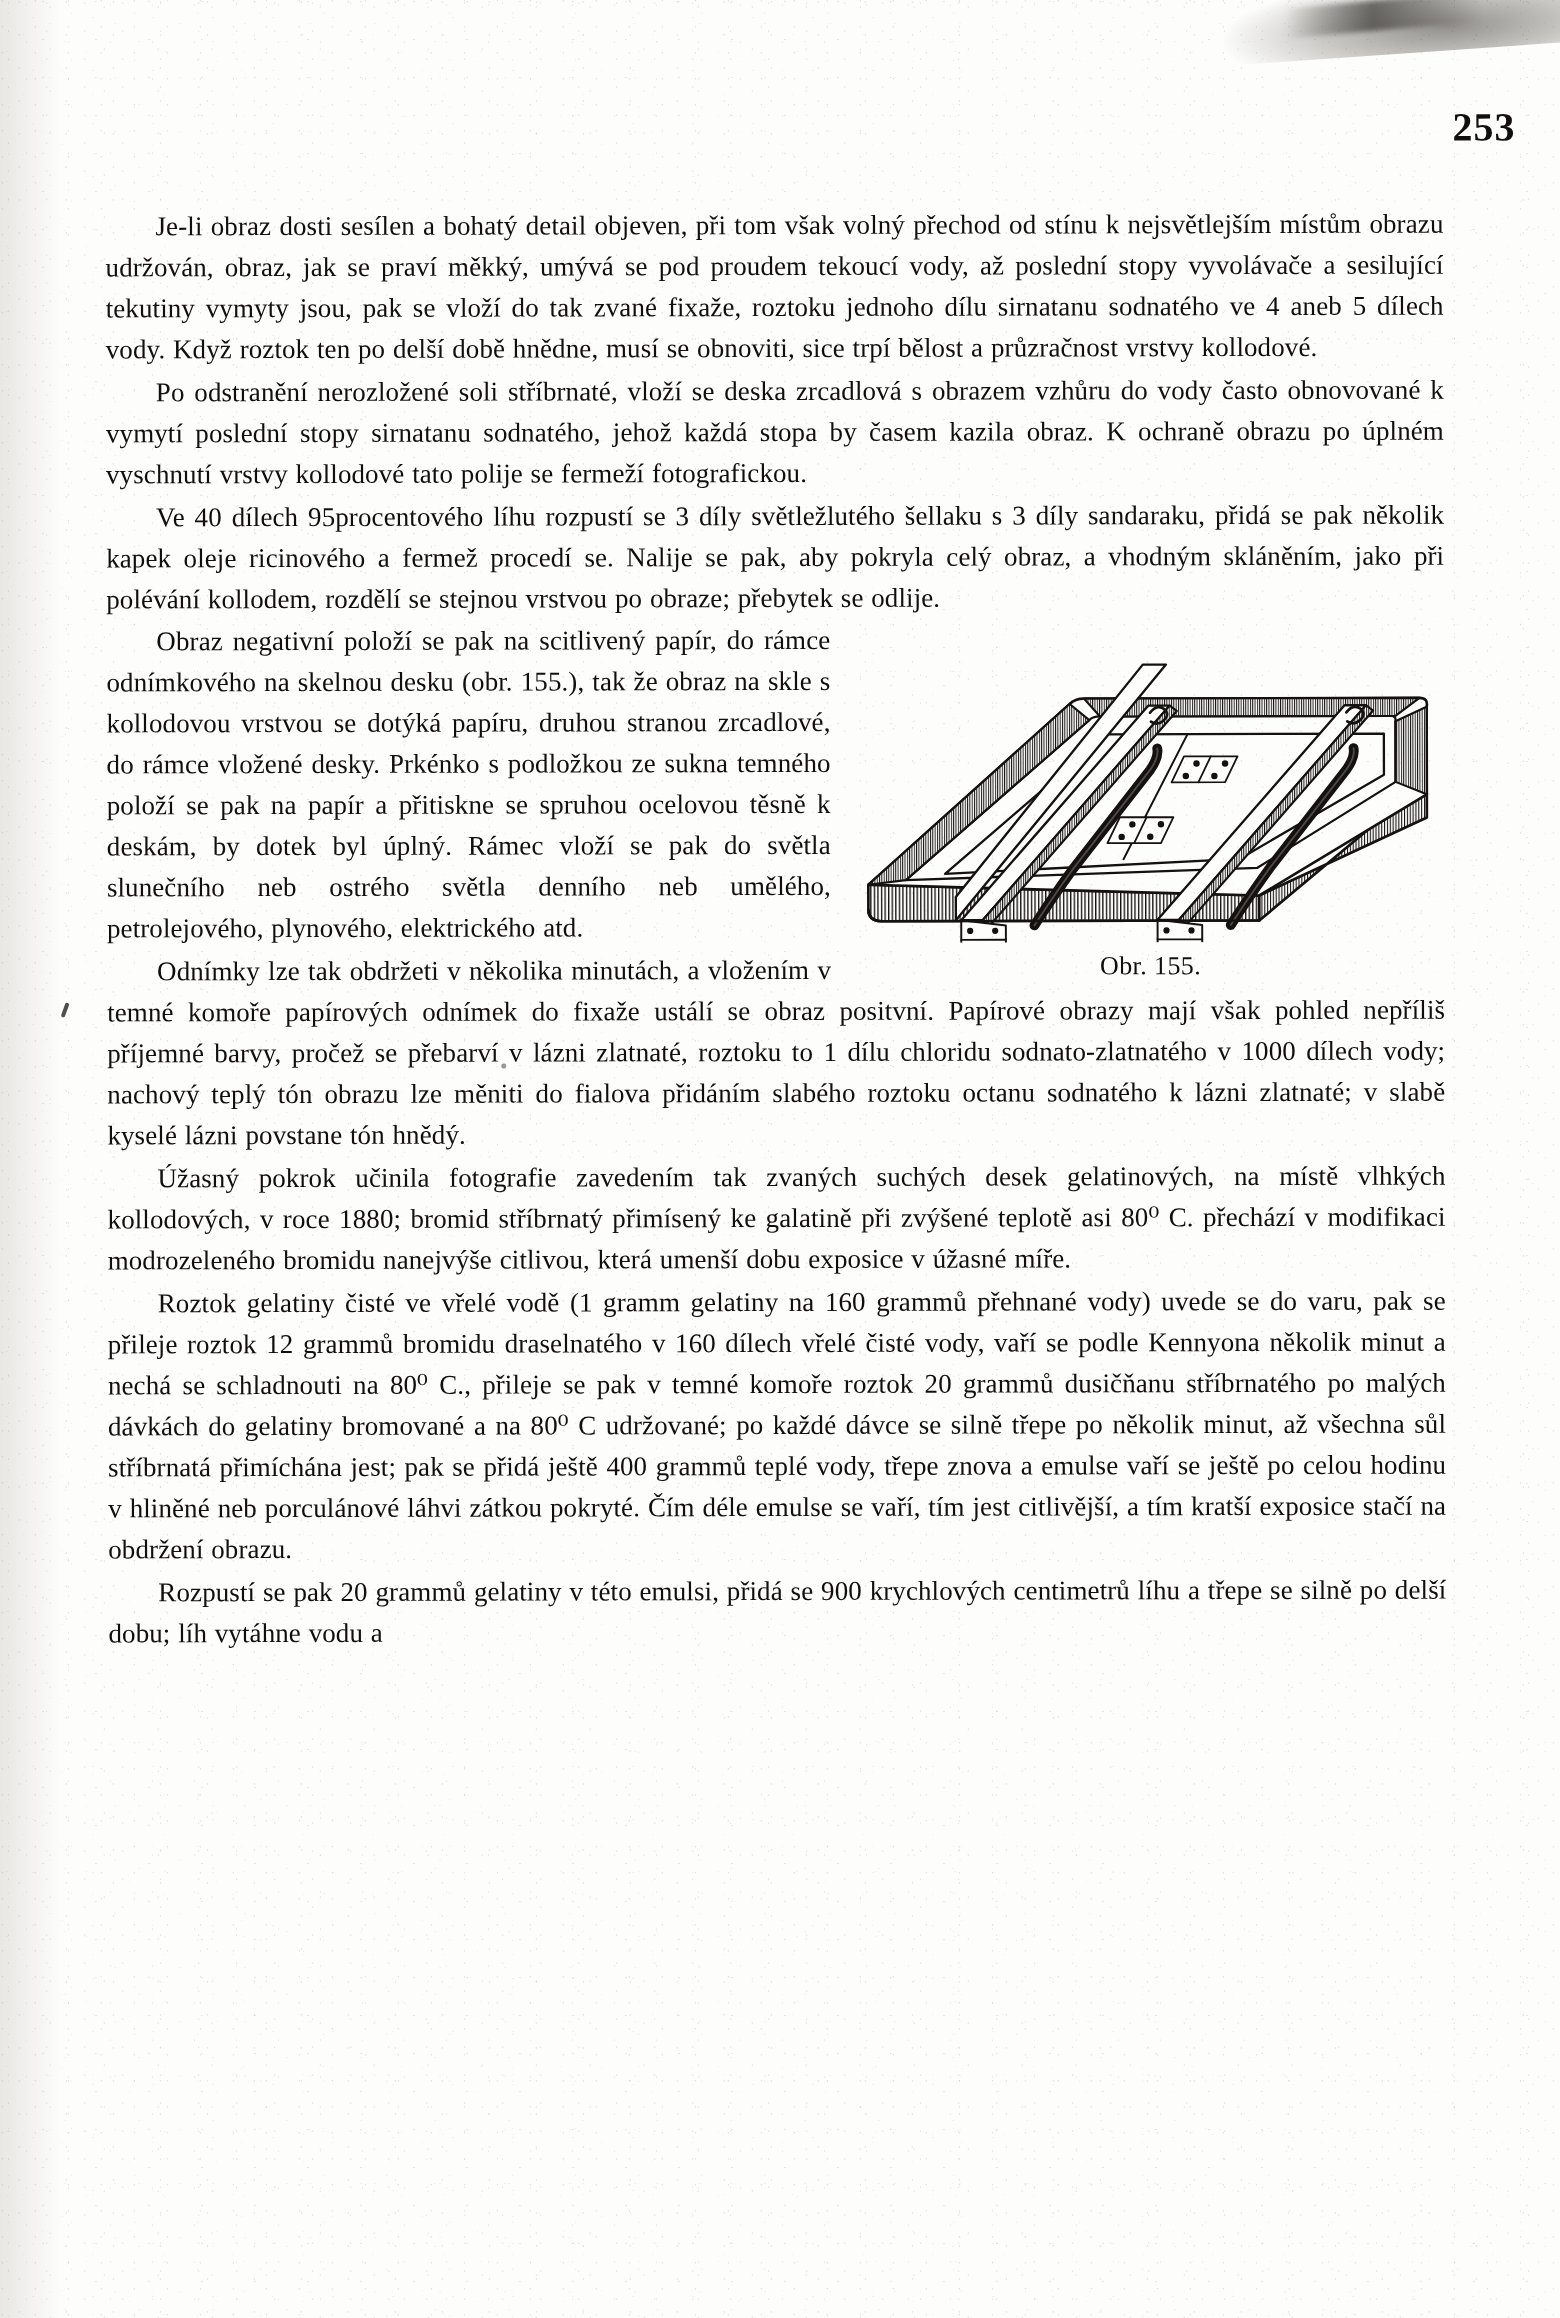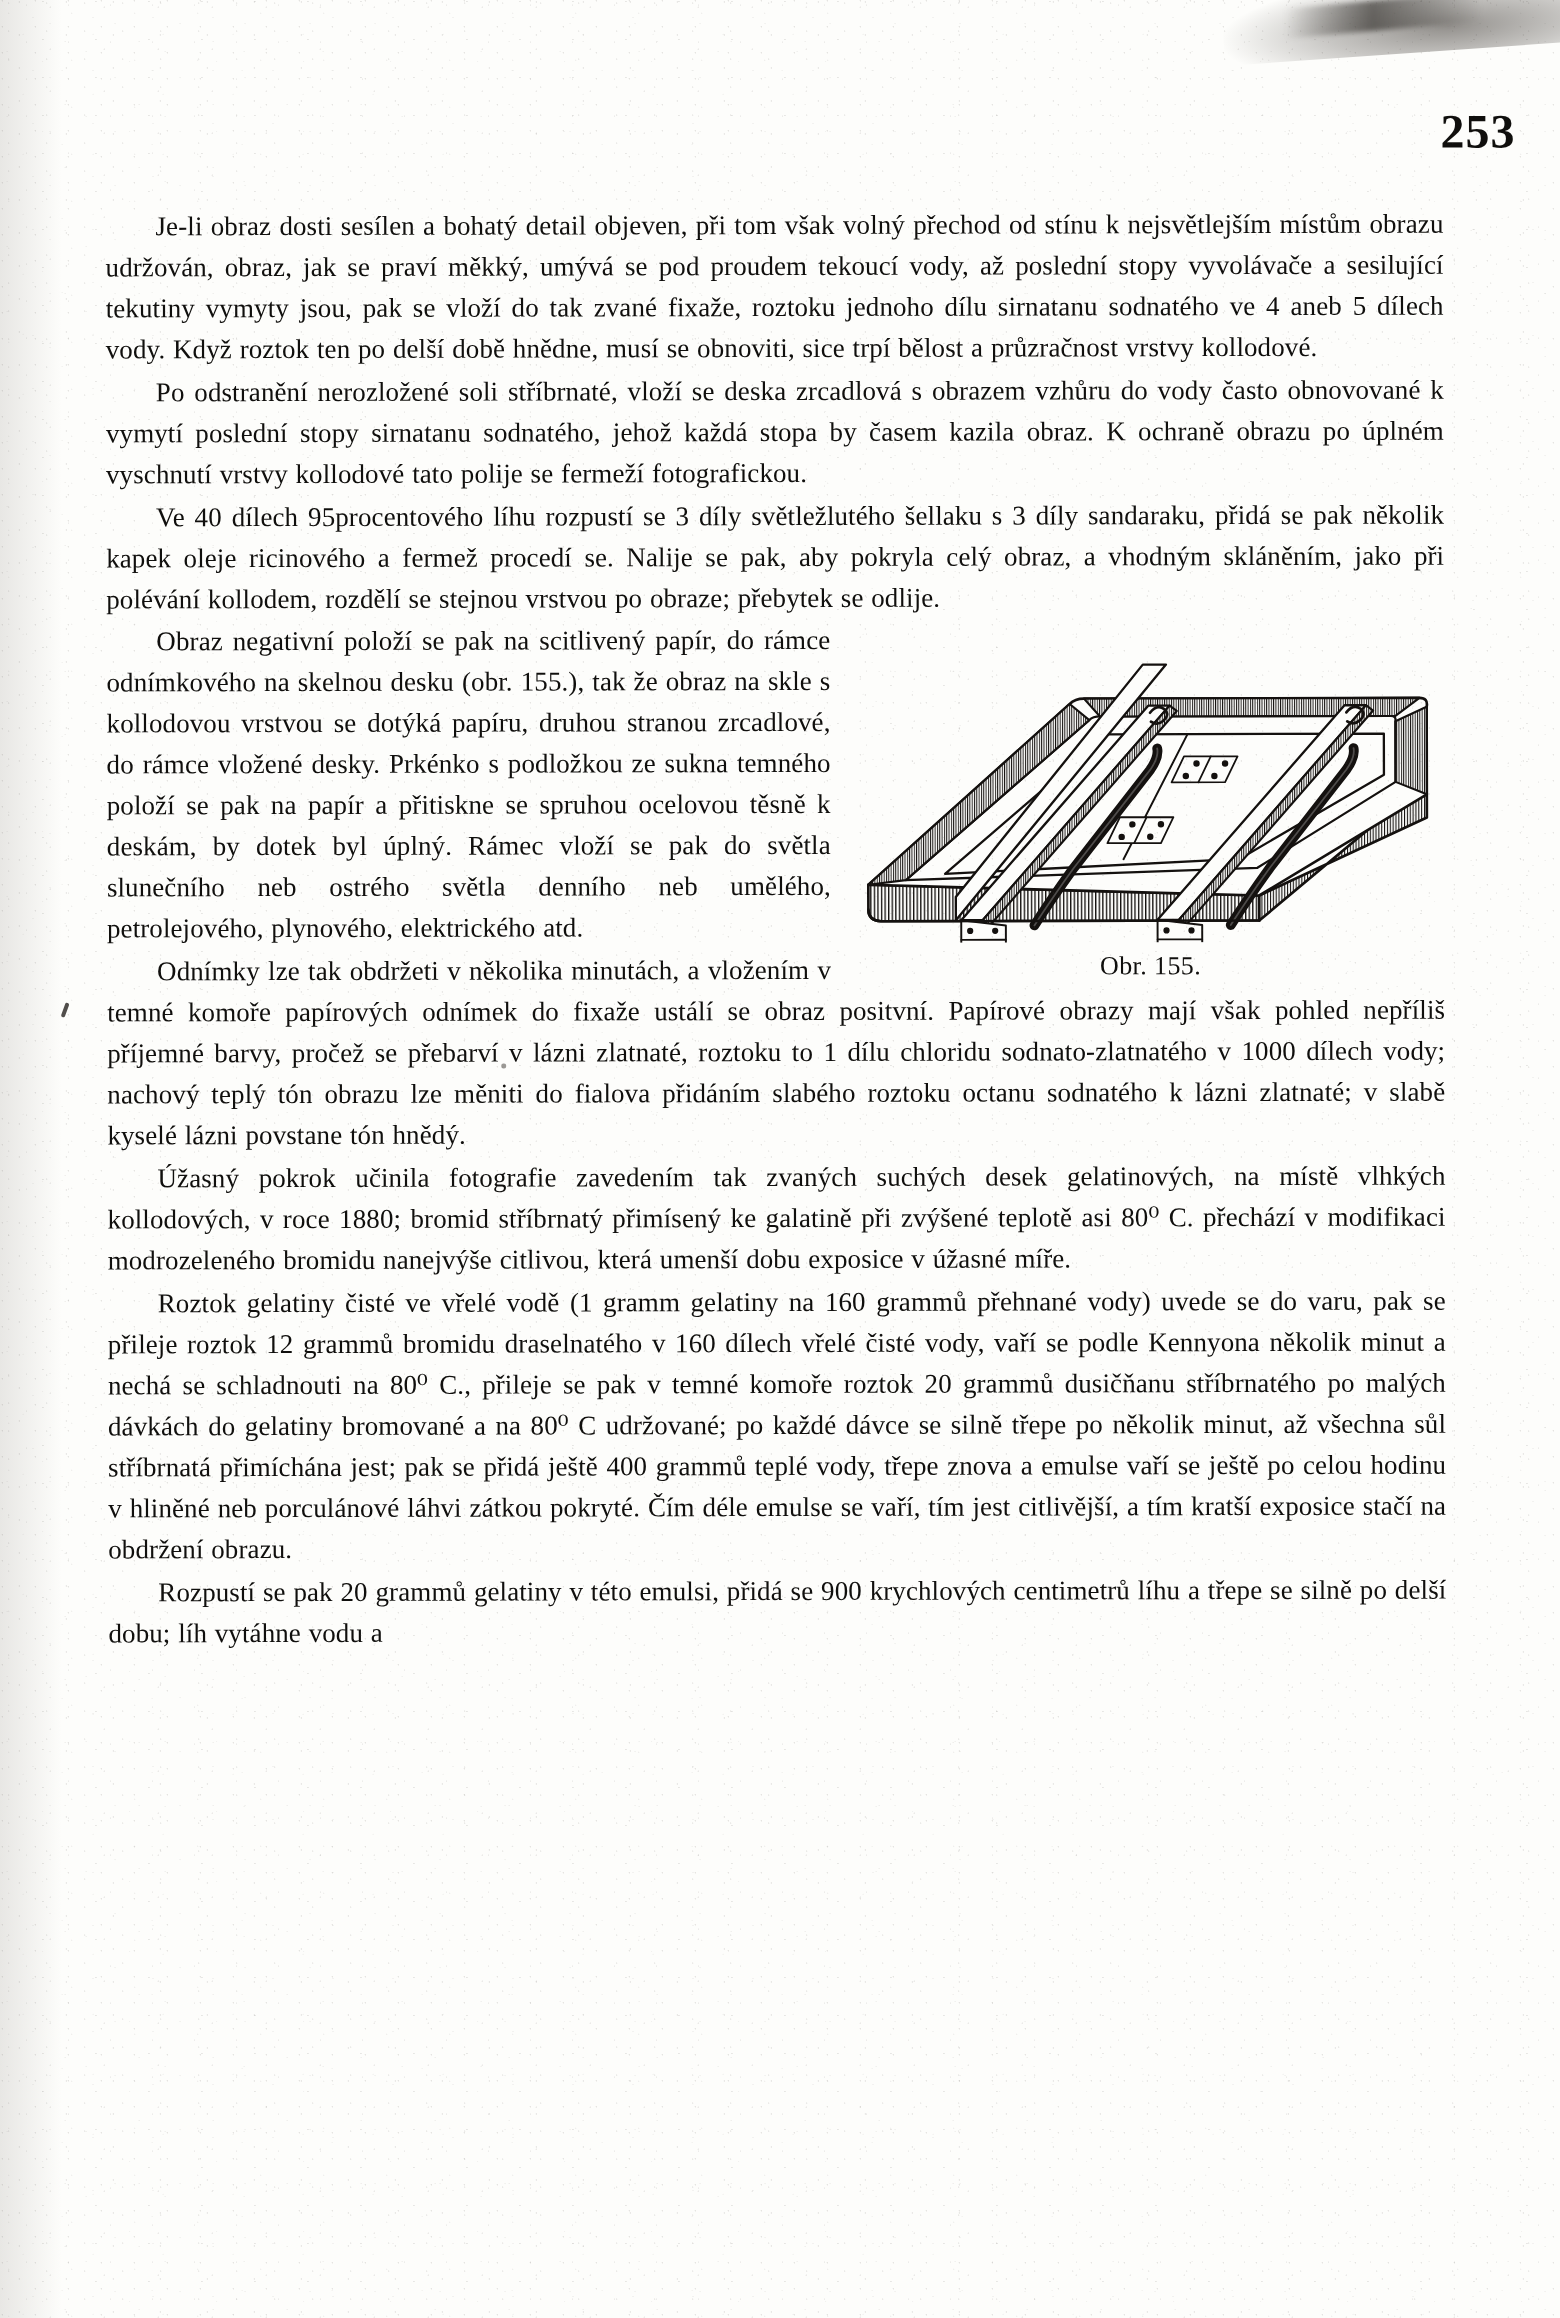--- a/index.html
+++ b/index.html
@@ -78,21 +78,21 @@
     width: 62px; height: 100%;
     pointer-events: none;
     background: linear-gradient(90deg, rgba(120,115,108,.16), rgba(120,115,108,0));
   }
 
   
   .folio {
     position: absolute;
     top: 105px;
     right: 46px;
-    font-size: 48px;
+    font-size: 40px;
     font-weight: 700;
     letter-spacing: 0.9px;
     font-family: "Liberation Serif", "DejaVu Serif", serif;
   }
 
   .textblock {
     position: absolute;
     left: 105px;
     top: 205px;
     width: 1338px;

